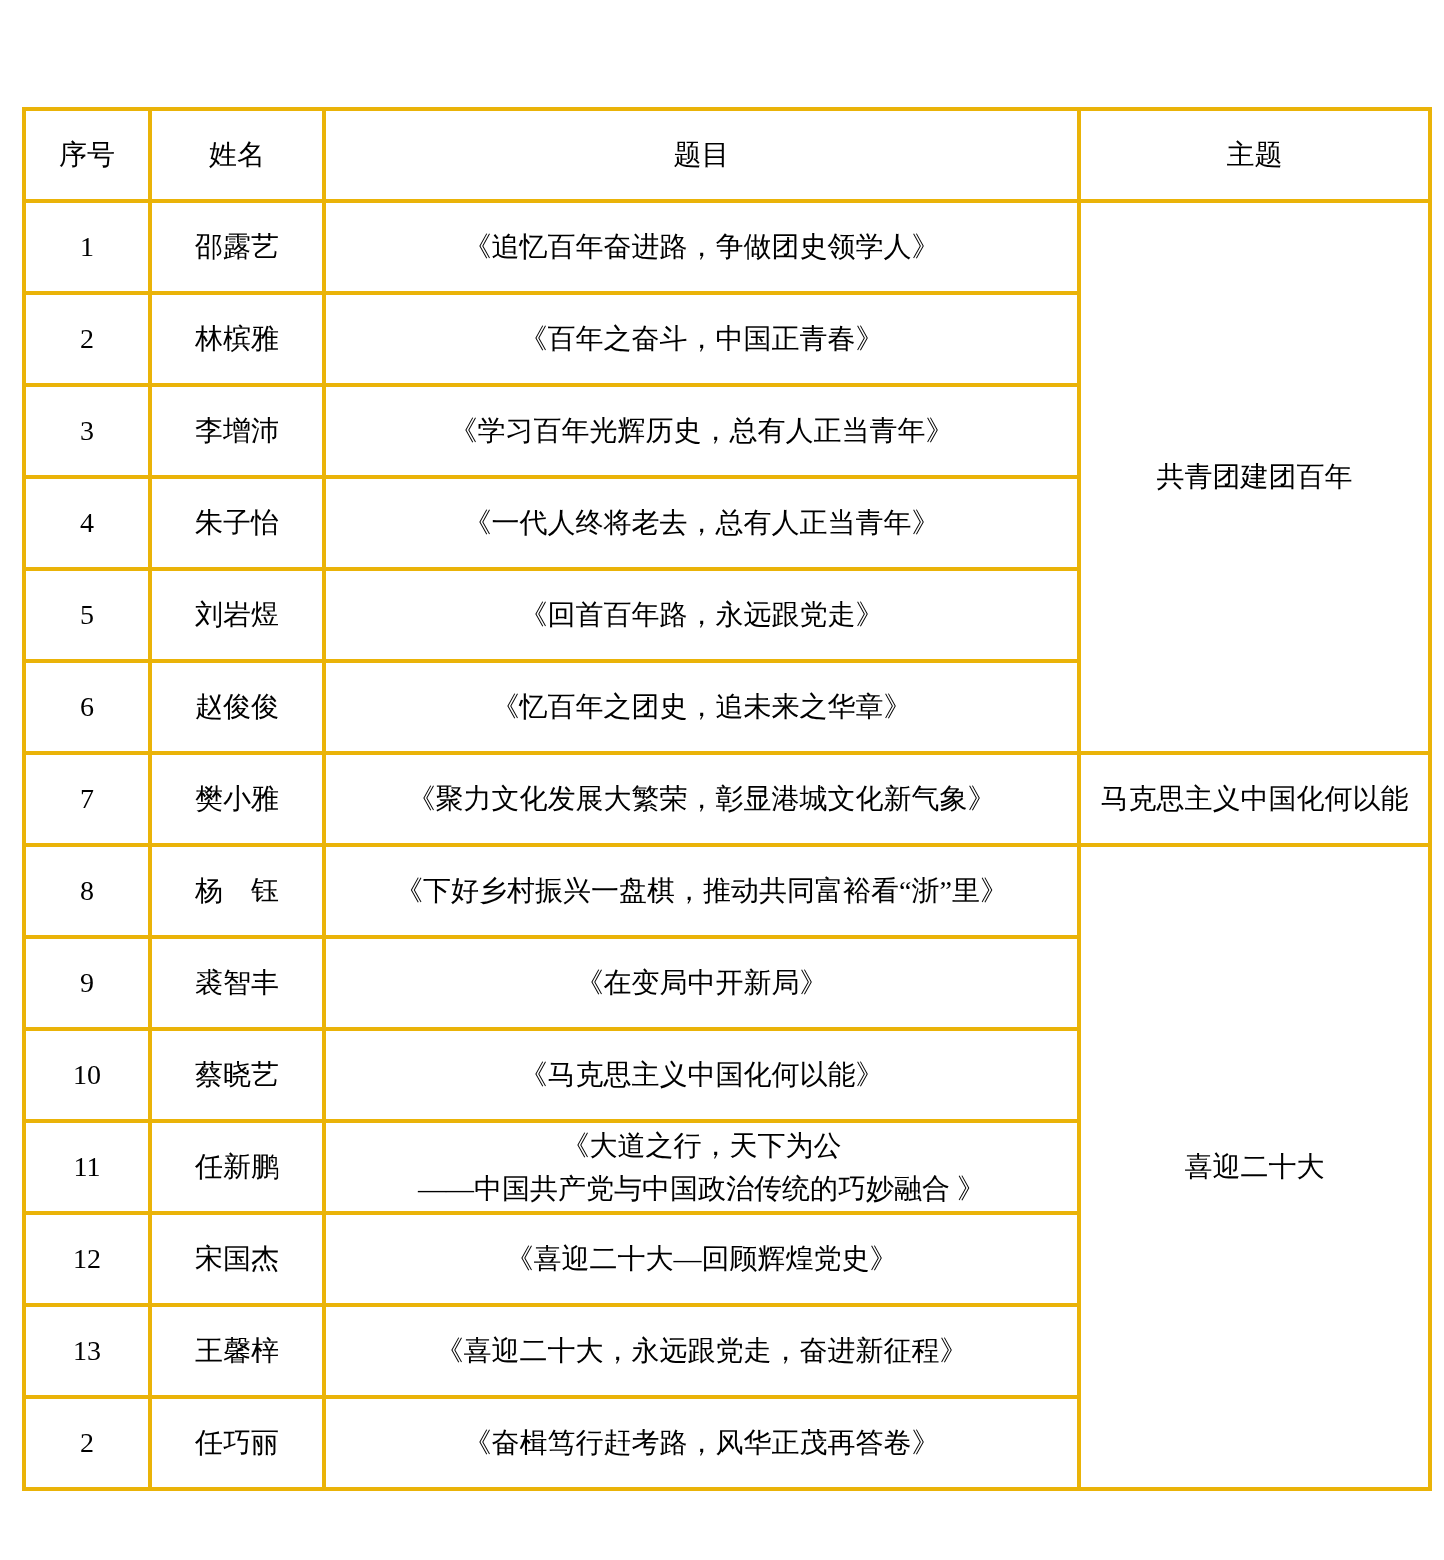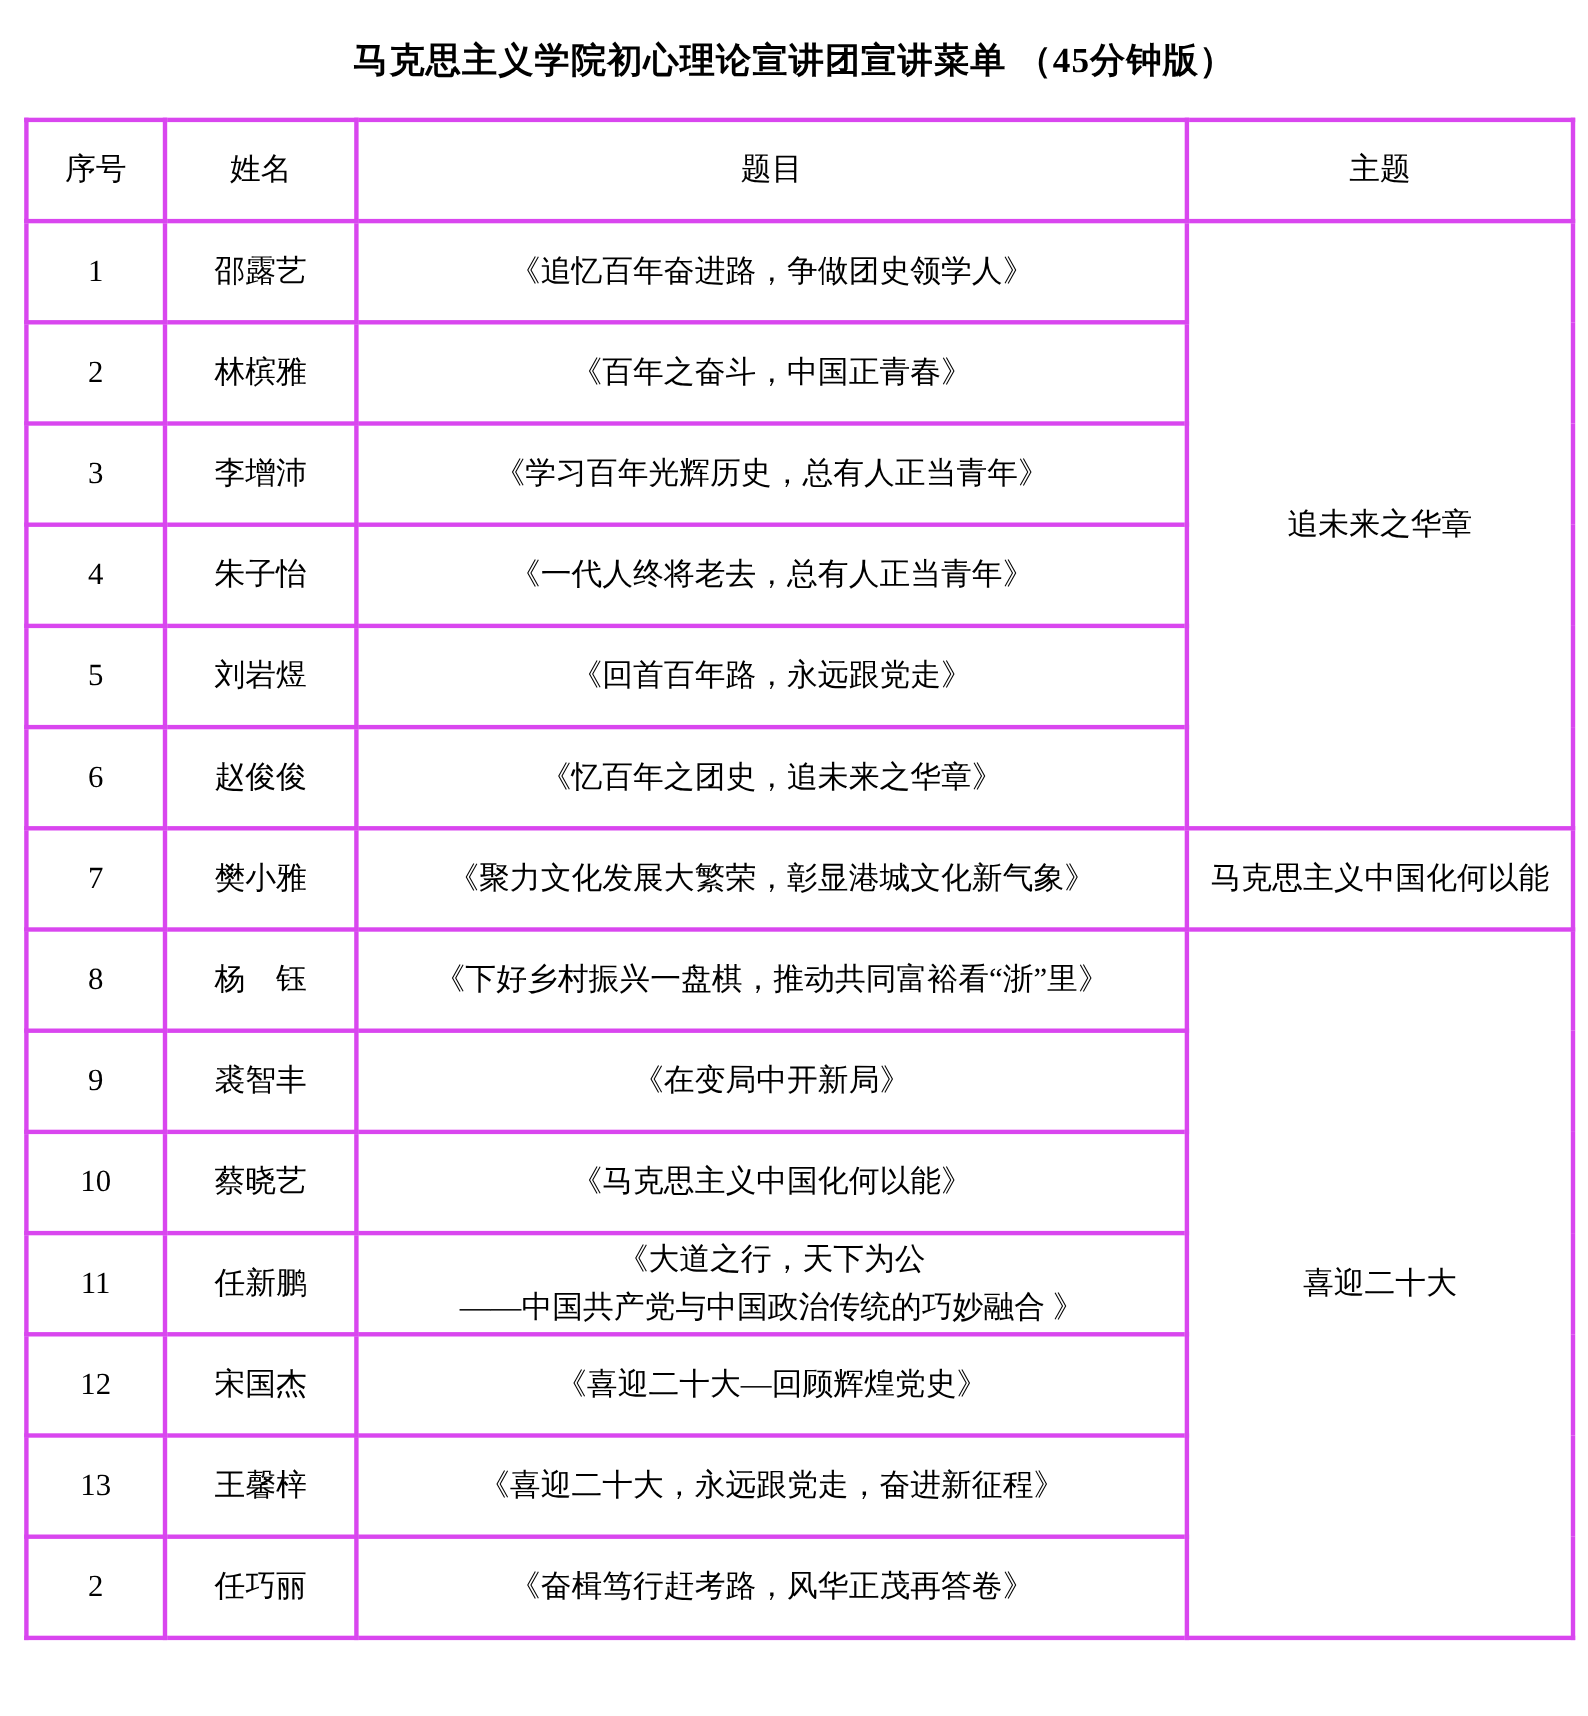--- a/index.html
+++ b/index.html
@@ -35,40 +35,39 @@
     left: 22px;
     top: 107px;
     width: 1406px;
   }
   table.menu-table col.c1 { width: 126px; }
   table.menu-table col.c2 { width: 174px; }
   table.menu-table col.c3 { width: 755px; }
   table.menu-table col.c4 { width: 351px; }
   table.menu-table th,
   table.menu-table td {
-    border: 4px solid #d946ef;
+    border: 4px solid #eab308;
     text-align: center;
     vertical-align: middle;
     font-size: 28px;
     font-weight: normal;
     padding: 0 6px;
     line-height: 1.55;
   }
   table.menu-table tr {
     height: 92px;
   }
   td.c-topic {
     white-space: pre-line;
   }
 </style>
 </head>
 <body>
 
 <div class="page">
-  <h1 class="doc-title">马克思主义学院初心理论宣讲团宣讲菜单 （45分钟版）</h1>
 
   <table class="menu-table">
     <colgroup>
       <col class="c1">
         <col class="c2">
         <col class="c3">
         <col class="c4">
     </colgroup>
     <thead>
       <tr>
@@ -76,21 +75,21 @@
         <th>姓名</th>
         <th>题目</th>
         <th>主题</th>
       </tr>
     </thead>
     <tbody>
         <tr>
           <td class="c-no">1</td>
           <td class="c-name">邵露艺</td>
           <td class="c-topic">《追忆百年奋进路，争做团史领学人》</td>
-          <td class="c-theme" rowspan="6">追未来之华章</td>
+          <td class="c-theme" rowspan="6">共青团建团百年</td>
         </tr>
         <tr>
           <td class="c-no">2</td>
           <td class="c-name">林槟雅</td>
           <td class="c-topic">《百年之奋斗，中国正青春》</td>
         </tr>
         <tr>
           <td class="c-no">3</td>
           <td class="c-name">李增沛</td>
           <td class="c-topic">《学习百年光辉历史，总有人正当青年》</td>

